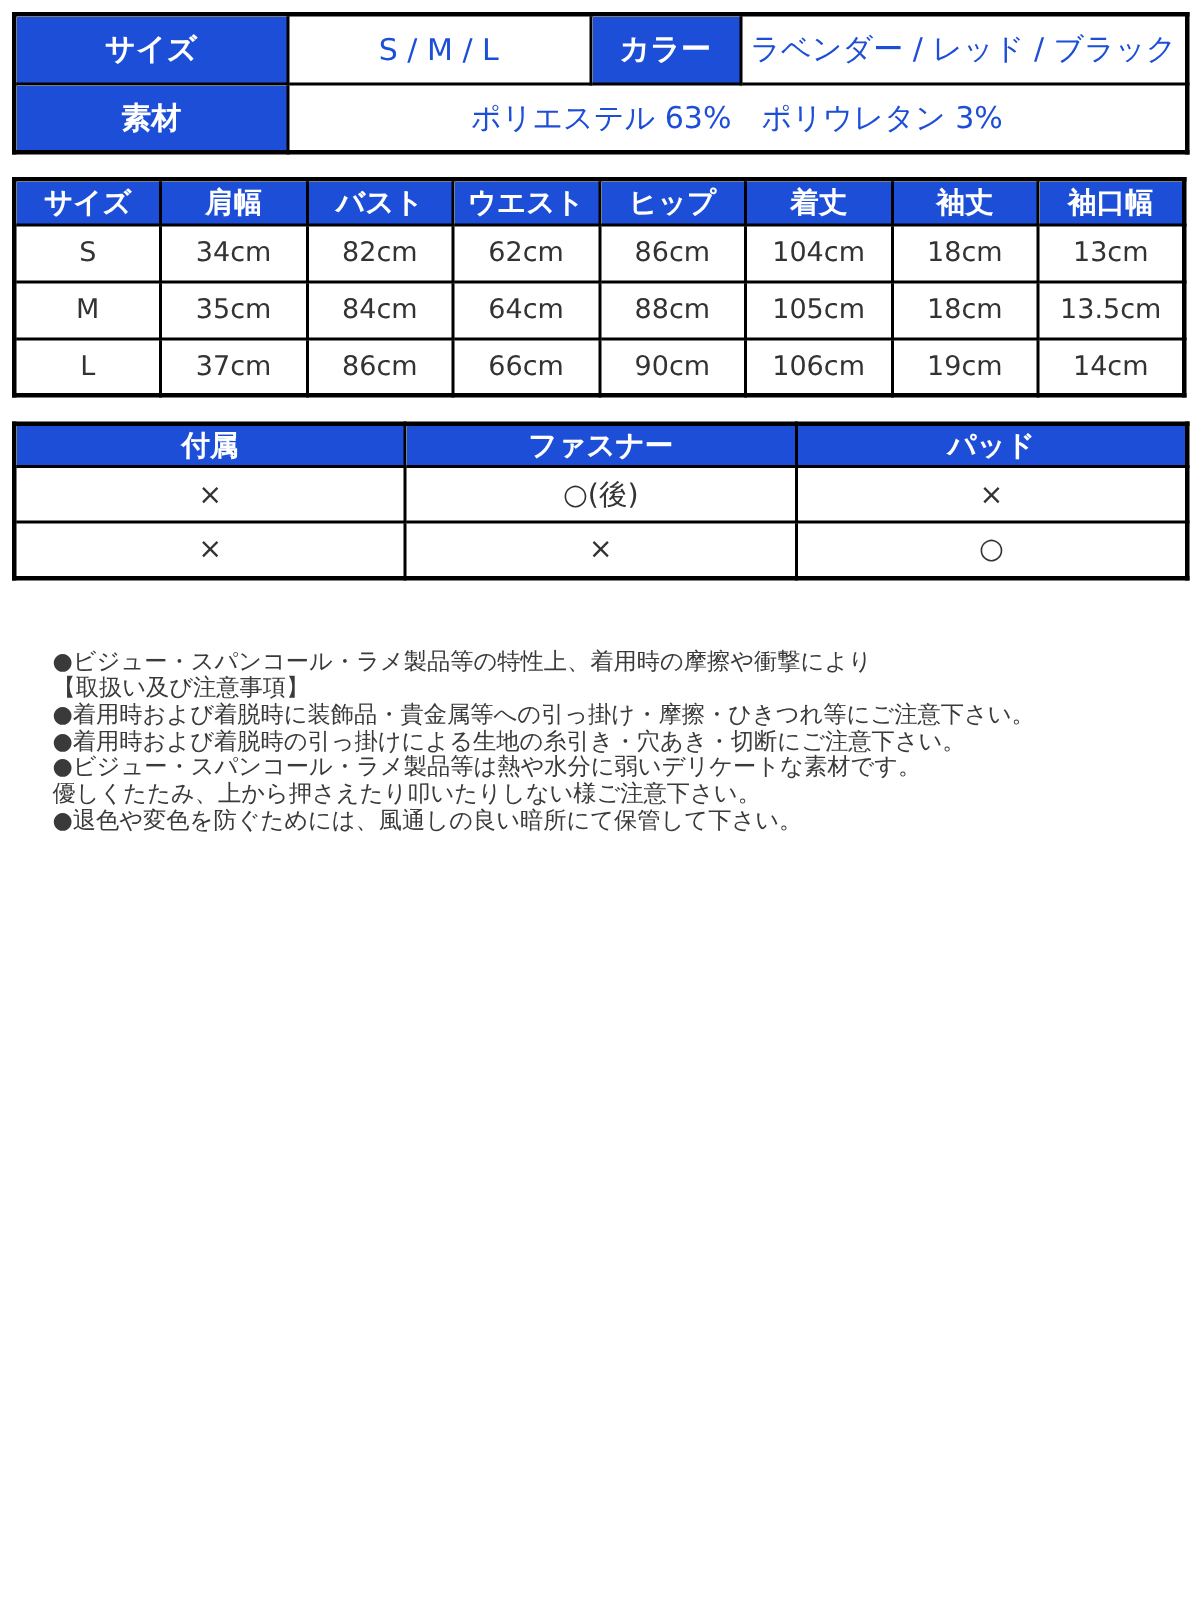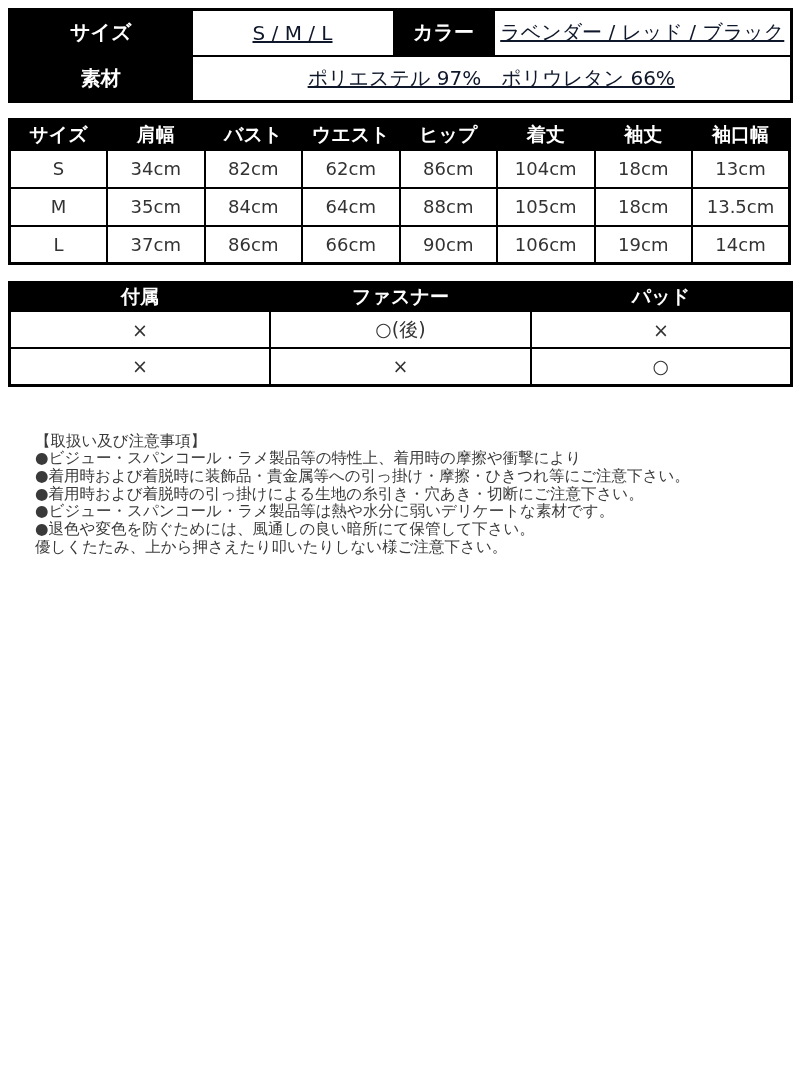--- a/index.html
+++ b/index.html
@@ -10,26 +10,26 @@
     color: #333333;
     overflow: hidden;
   }
   .page { position: relative; width: 800px; height: 1067px; background: #ffffff; }
 
   table { border-collapse: collapse; table-layout: fixed; }
   table, td, th { border: 2px solid #000000; }
   table { border-width: 3px; }
   td, th { text-align: center; vertical-align: middle; overflow: hidden; white-space: nowrap; }
 
-  th.hdr { background: #000000; color: #ffffff; font-weight: bold; }
+  th.hdr { background: #1d4ed8; color: #ffffff; font-weight: bold; }
 
   
   .spec-table { margin: 8px 0 0 8px; width: 785px; }
   .spec-table th, .spec-table td { height: 46px; font-size: 20px; }
-  .spec-table td { color: #0f172a; text-decoration: underline; }
+  .spec-table td { color: #1d4ed8; }
 
   
   .size-table { margin: 15px 0 0 8px; width: 783px; }
   .size-table th { height: 30px; font-size: 19px; }
   .size-table td { height: 38px; font-size: 18px; color: #333333; }
 
   
   .attr-table { margin: 16px 0 2px 8px; width: 785px; }
   .attr-table th { height: 28px; font-size: 19px; }
   .attr-table td { height: 37px; font-size: 19px; color: #333333; }
@@ -52,21 +52,21 @@
     </colgroup>
     <tbody>
         <tr>
       <th class="hdr">サイズ</th>
       <td>S / M / L</td>
       <th class="hdr">カラー</th>
       <td>ラベンダー / レッド / ブラック</td>
     </tr>
     <tr>
       <th class="hdr">素材</th>
-      <td colspan="3">ポリエステル 97%　ポリウレタン 66%</td>
+      <td colspan="3">ポリエステル 63%　ポリウレタン 3%</td>
     </tr>
   </tbody>
     </table>
 
   <table class="size-table">
     <tbody>
         <tr>
       <th class="hdr">サイズ</th>
       <th class="hdr">肩幅</th>
       <th class="hdr">バスト</th>
@@ -123,22 +123,22 @@
     </tr>
     <tr>
       <td>×</td>
       <td>×</td>
       <td>○</td>
     </tr>
   </tbody>
     </table>
 
   <div class="notes">
+    <div class="line">●ビジュー・スパンコール・ラメ製品等の特性上、着用時の摩擦や衝撃により</div>
     <div class="line">【取扱い及び注意事項】</div>
-    <div class="line">●ビジュー・スパンコール・ラメ製品等の特性上、着用時の摩擦や衝撃により</div>
     <div class="line">●着用時および着脱時に装飾品・貴金属等への引っ掛け・摩擦・ひきつれ等にご注意下さい。</div>
     <div class="line">●着用時および着脱時の引っ掛けによる生地の糸引き・穴あき・切断にご注意下さい。</div>
     <div class="line">●ビジュー・スパンコール・ラメ製品等は熱や水分に弱いデリケートな素材です。</div>
+    <div class="line">優しくたたみ、上から押さえたり叩いたりしない様ご注意下さい。</div>
     <div class="line">●退色や変色を防ぐためには、風通しの良い暗所にて保管して下さい。</div>
-    <div class="line">優しくたたみ、上から押さえたり叩いたりしない様ご注意下さい。</div>
   </div>
 
 </div>
 
 </body></html>

